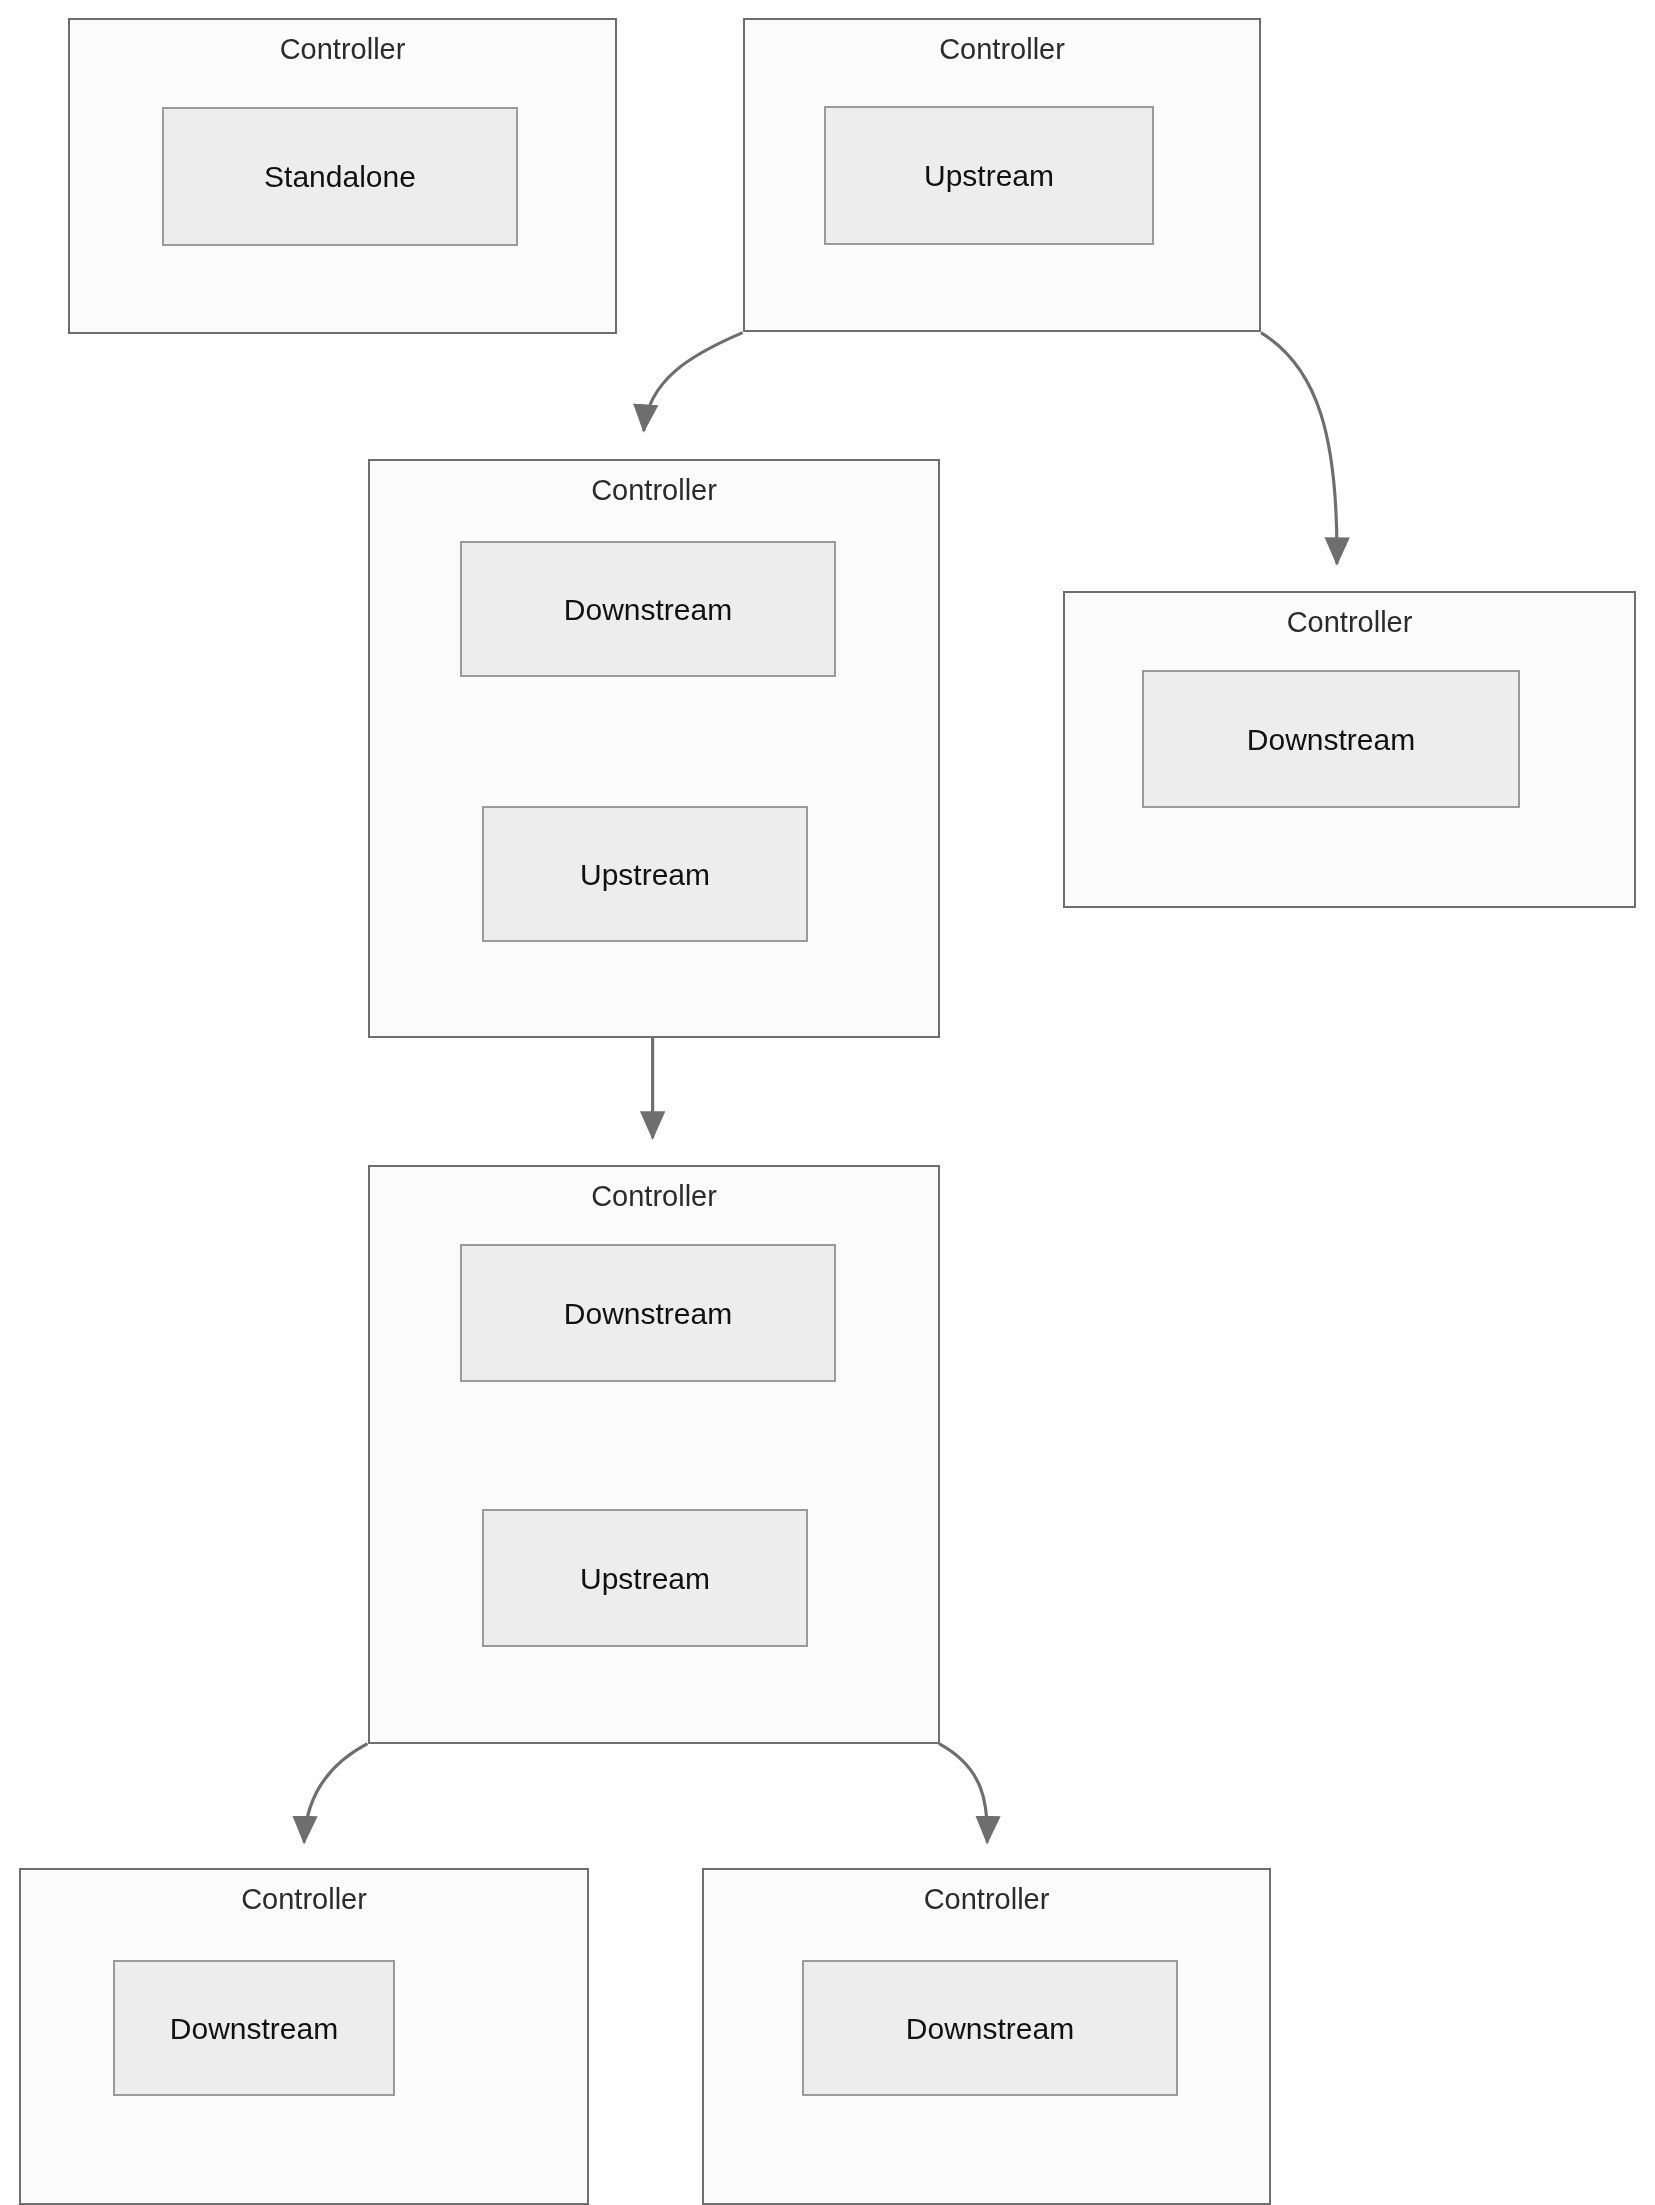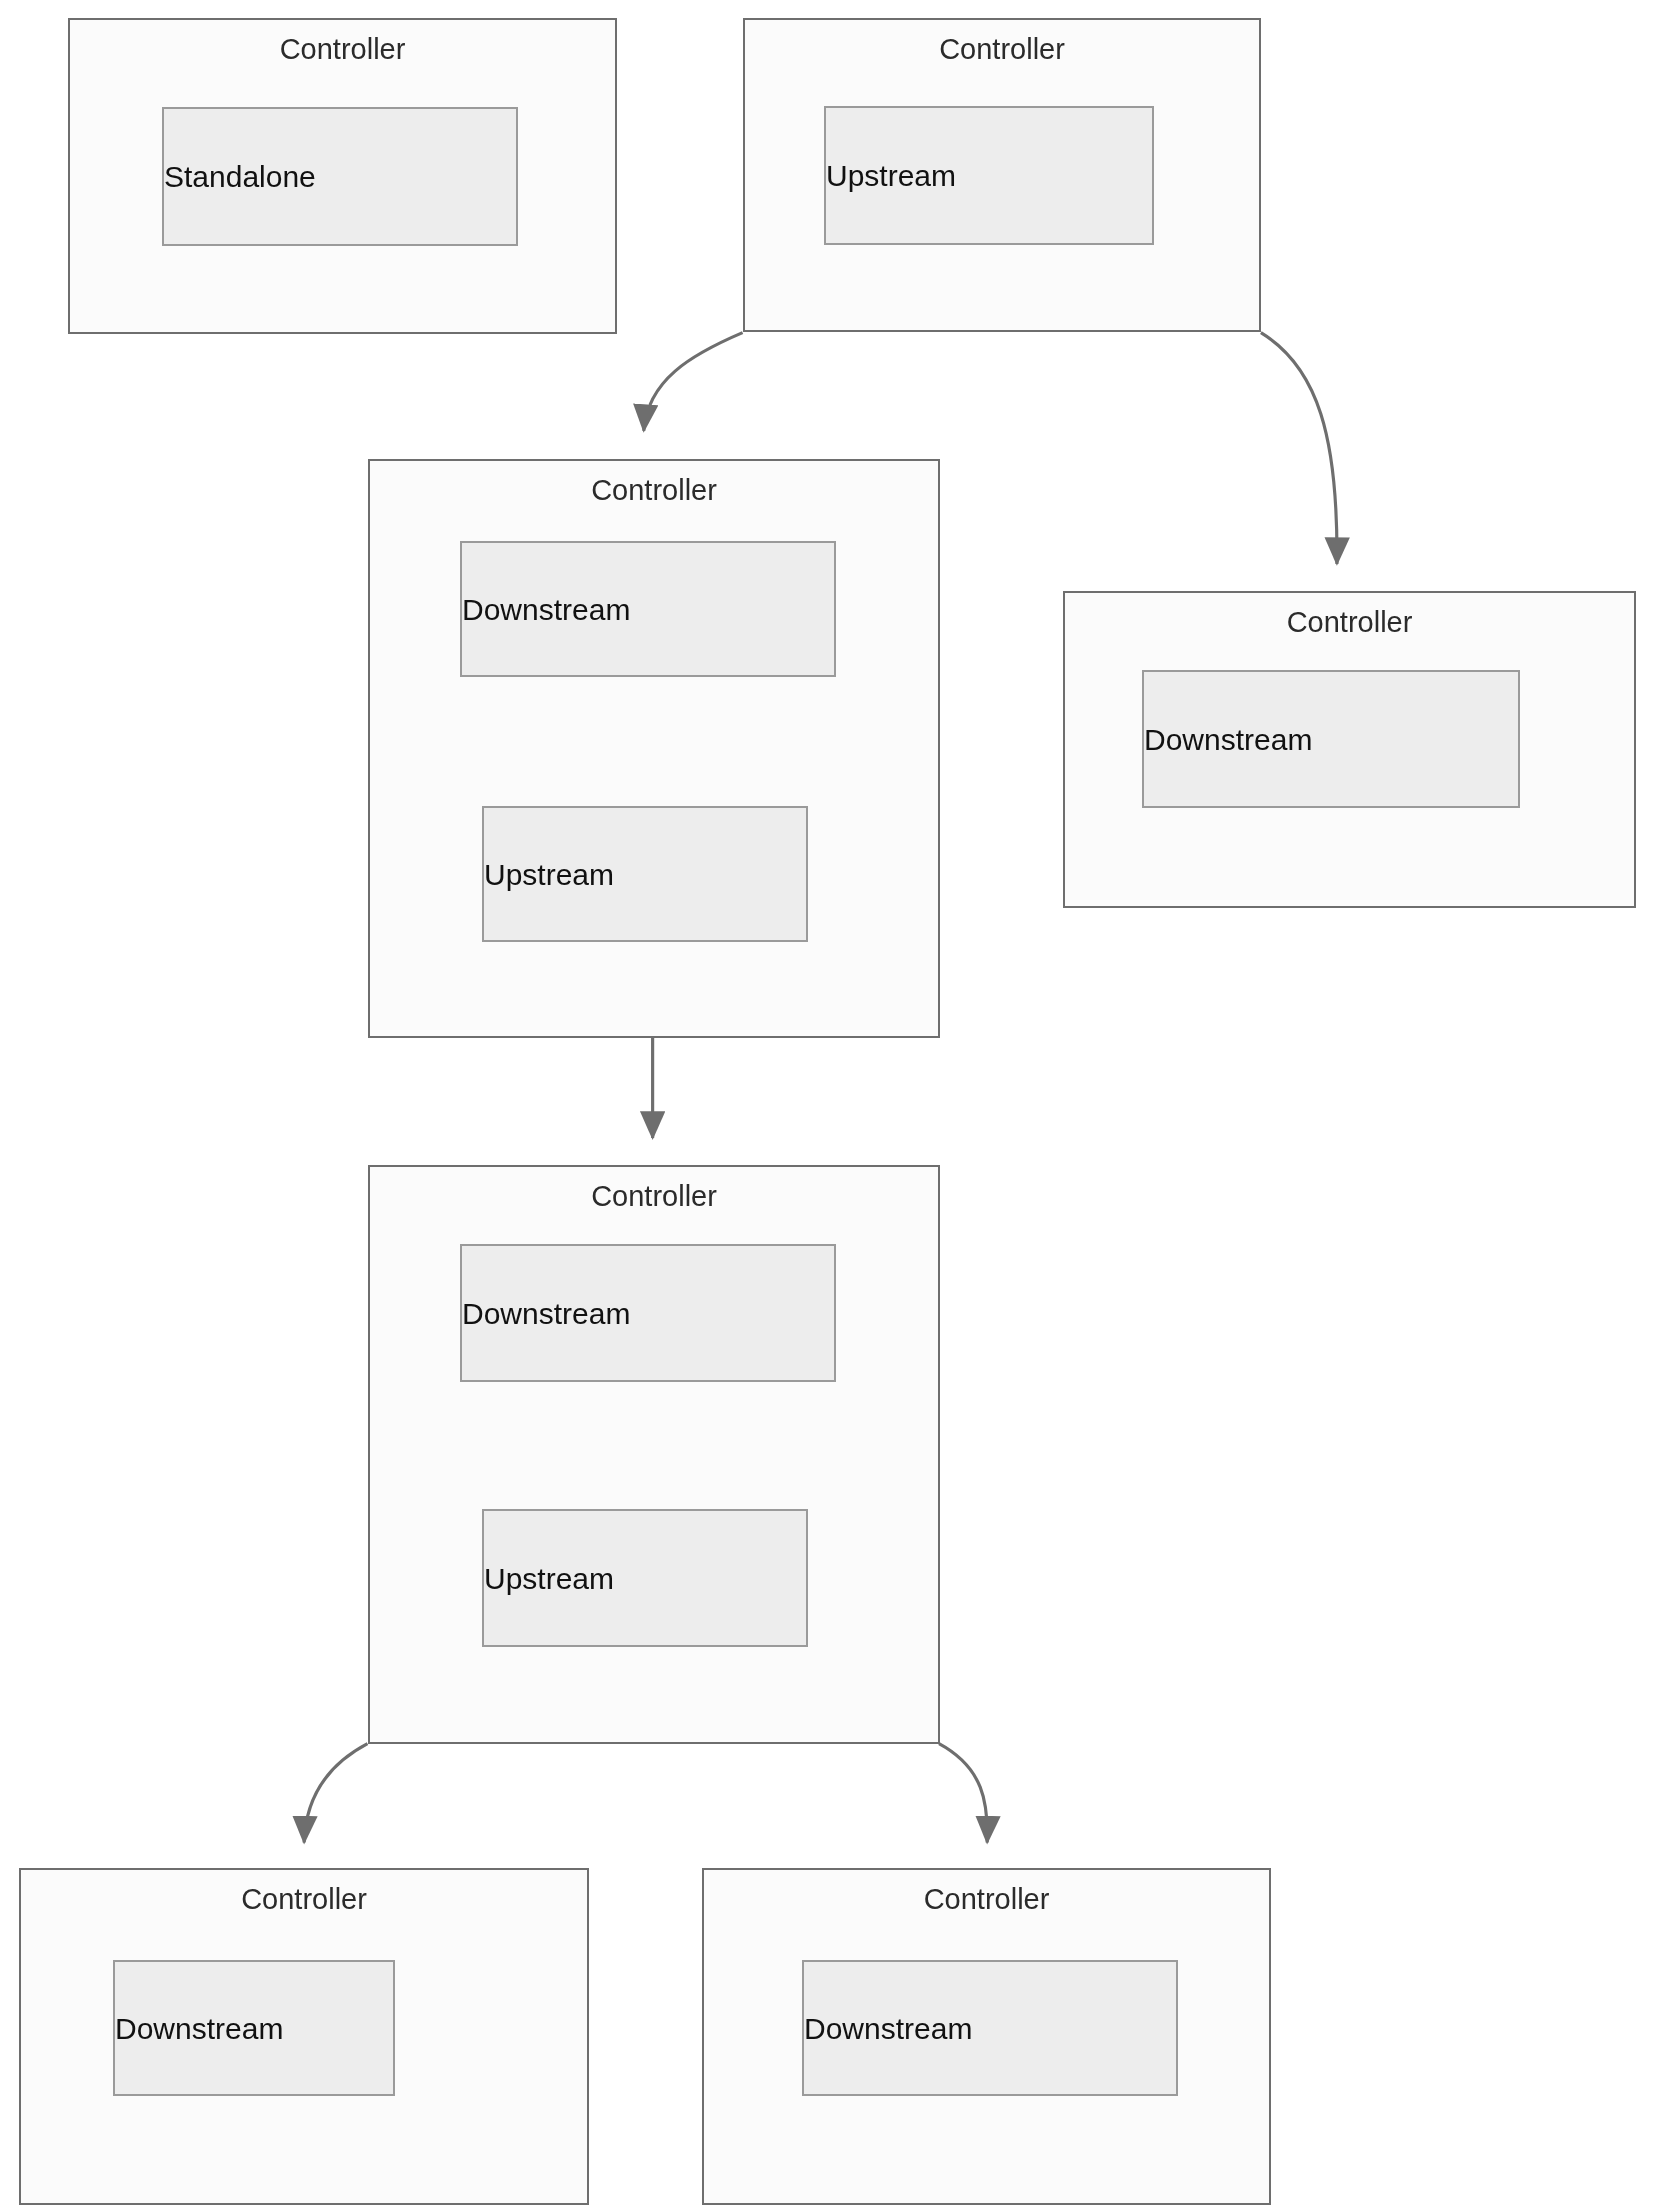--- a/index.html
+++ b/index.html
@@ -44,20 +44,21 @@
     font-family: "Liberation Sans", sans-serif;
     white-space: nowrap;
   }
   .component {
     position: absolute;
     box-sizing: border-box;
     background: #ededed;
     border: 2.5px solid #9a9a9a;
     display: flex;
     align-items: center;
+    justify-content: center;
   }
   .component-label {
     color: #111111;
     font-size: 30px;
     line-height: 1.1;
     font-family: "Liberation Sans", sans-serif;
     white-space: nowrap;
   }
 </style>
 </head>

